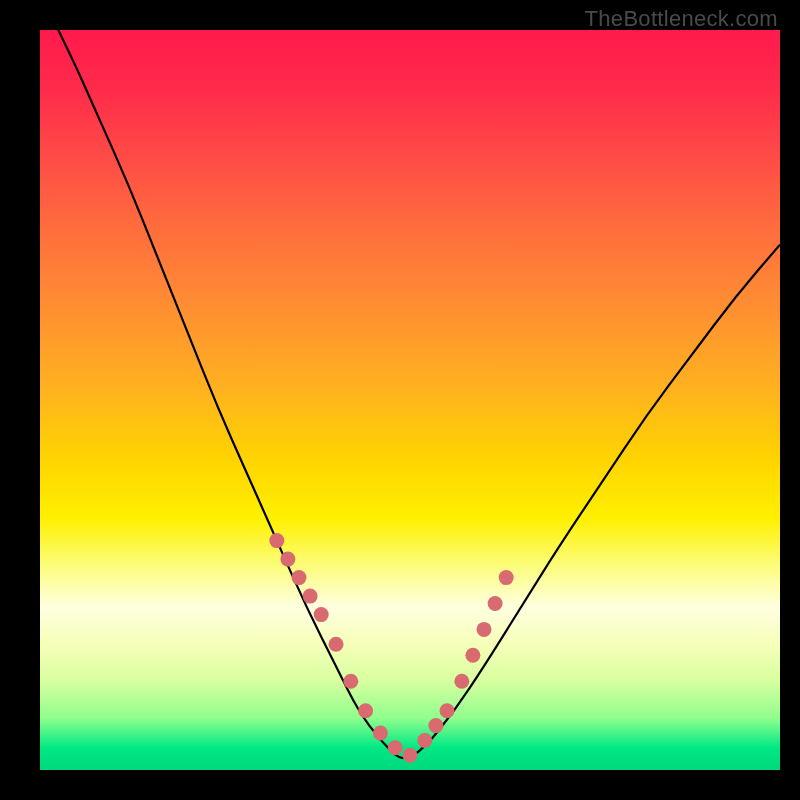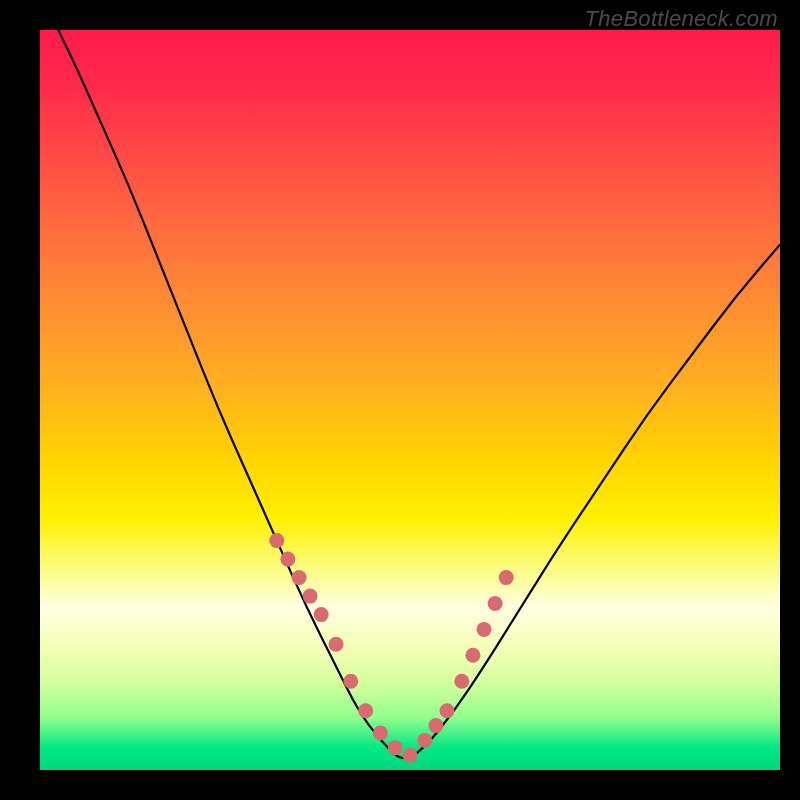--- a/index.html
+++ b/index.html
@@ -42,21 +42,20 @@
     );
   }
   .attribution {
     position: absolute;
     top: 6px;
     right: 22px;
     color: #4a4a4a;
     font-size: 22px;
     letter-spacing: 0.3px;
     font-weight: 500;
-    font-style: italic;
   }
   svg.overlay {
     position: absolute;
     left: 0;
     top: 0;
     width: 740px;
     height: 740px;
   }
   .curve {
     fill: none;

